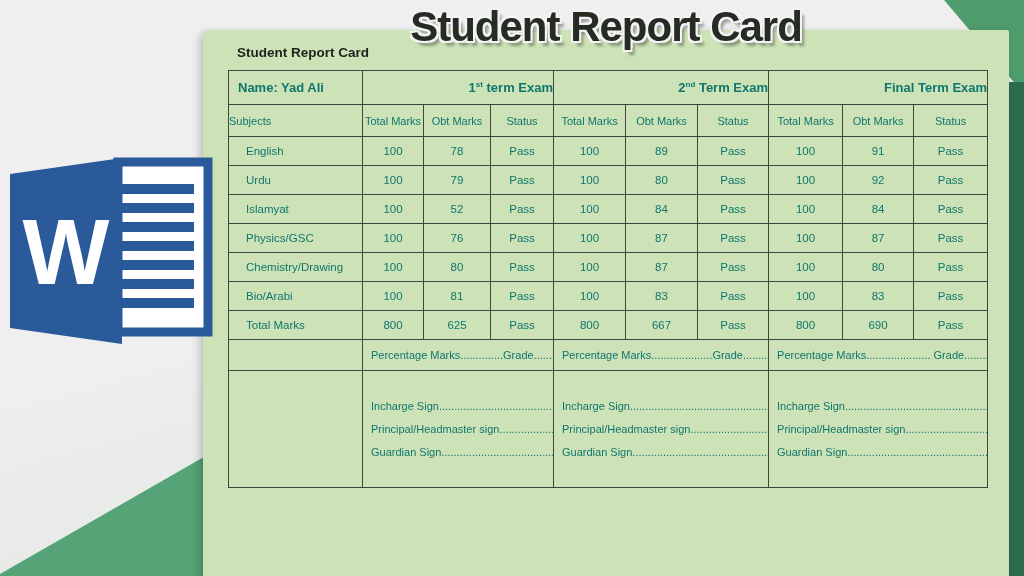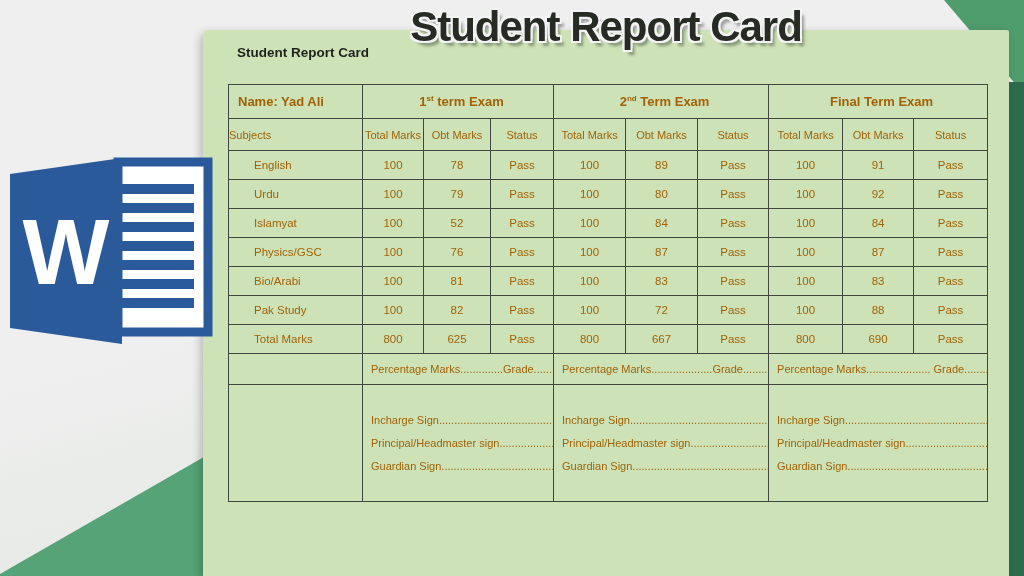--- a/index.html
+++ b/index.html
@@ -30,32 +30,32 @@
 
   
   .big-title{position:absolute;left:203px;top:3px;width:806px;
     text-align:center;font-size:42px;font-weight:bold;
     letter-spacing:-1px;color:#262b24;
     text-shadow:-2px -2px 0 #f3f3f3,2px -2px 0 #f3f3f3,
                 -2px 2px 0 #f3f3f3,2px 2px 0 #f3f3f3,
                 4px 5px 3px rgba(20,25,20,0.38);}
 
   
-  .report-table{position:absolute;left:25px;top:54px;
+  .report-table{position:absolute;left:25px;top:40px;
     border-collapse:collapse;table-layout:fixed;width:759px;
-    color:#a16207;}
+    color:#0f766e;}
   .report-table td,.report-table th{
     border:1px solid #3f463d;padding:0;overflow:hidden;white-space:nowrap;}
-  .grp-row th{height:33px;font-size:13px;font-weight:bold;text-align:center;padding-left:7px;}
+  .grp-row th{height:33px;font-size:13px;font-weight:bold;text-align:right;padding-left:7px;}
   .grp-row .name{text-align:left;padding-left:9px;}
   sup{font-size:8px;}
   .sub-row td{height:31px;font-size:11px;font-weight:normal;text-align:center;}
   .sub-row .subj{text-align:left;padding-left:0;}
   .data-row td{height:28px;font-size:11.5px;text-align:center;}
-  .data-row .subj{text-align:left;padding-left:25px;}
+  .data-row .subj{text-align:left;padding-left:17px;}
   .pct-row td{height:30px;font-size:11px;text-align:left;padding-left:8px;}
   .sig-row td{height:116px;vertical-align:middle;font-size:11px;text-align:left;}
   .sig-line{margin:11px 0 11px 8px;}
 
   
   .word-logo{position:absolute;left:2px;top:146px;width:214px;height:206px;}
 </style>
 </head>
 <body>
 
@@ -143,41 +143,41 @@
             <td class="num">76</td>
             <td class="num">Pass</td>
             <td class="num">100</td>
             <td class="num">87</td>
             <td class="num">Pass</td>
             <td class="num">100</td>
             <td class="num">87</td>
             <td class="num">Pass</td>
           </tr>
           <tr class="data-row">
+            <td class="subj">Chemistry/Drawing</td>
+            <td class="num">100</td>
+            <td class="num">80</td>
+            <td class="num">Pass</td>
+            <td class="num">100</td>
+            <td class="num">87</td>
+            <td class="num">Pass</td>
+            <td class="num">100</td>
+            <td class="num">80</td>
+            <td class="num">Pass</td>
+          </tr>
+          <tr class="data-row">
             <td class="subj">Bio/Arabi</td>
             <td class="num">100</td>
             <td class="num">81</td>
             <td class="num">Pass</td>
             <td class="num">100</td>
             <td class="num">83</td>
             <td class="num">Pass</td>
             <td class="num">100</td>
             <td class="num">83</td>
-            <td class="num">Pass</td>
-          </tr>
-          <tr class="data-row">
-            <td class="subj">Pak Study</td>
-            <td class="num">100</td>
-            <td class="num">82</td>
-            <td class="num">Pass</td>
-            <td class="num">100</td>
-            <td class="num">72</td>
-            <td class="num">Pass</td>
-            <td class="num">100</td>
-            <td class="num">88</td>
             <td class="num">Pass</td>
           </tr>
           <tr class="data-row">
             <td class="subj">Total Marks</td>
             <td class="num">800</td>
             <td class="num">625</td>
             <td class="num">Pass</td>
             <td class="num">800</td>
             <td class="num">667</td>
             <td class="num">Pass</td>

